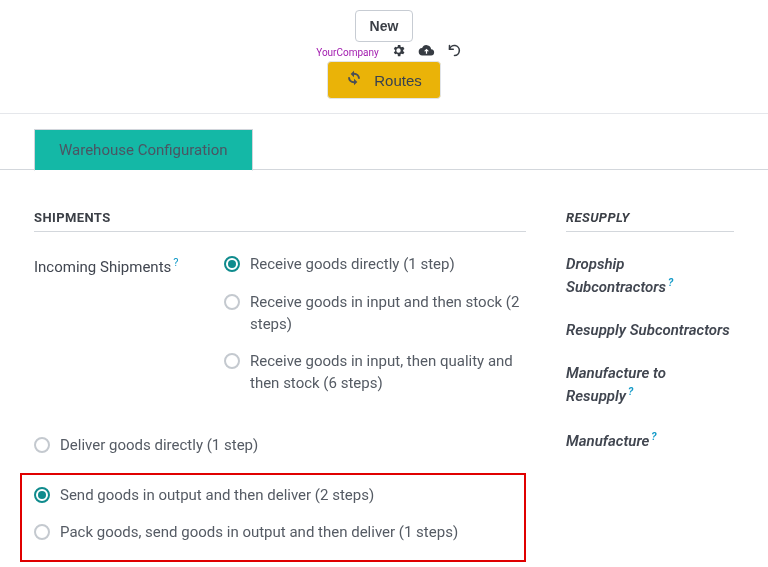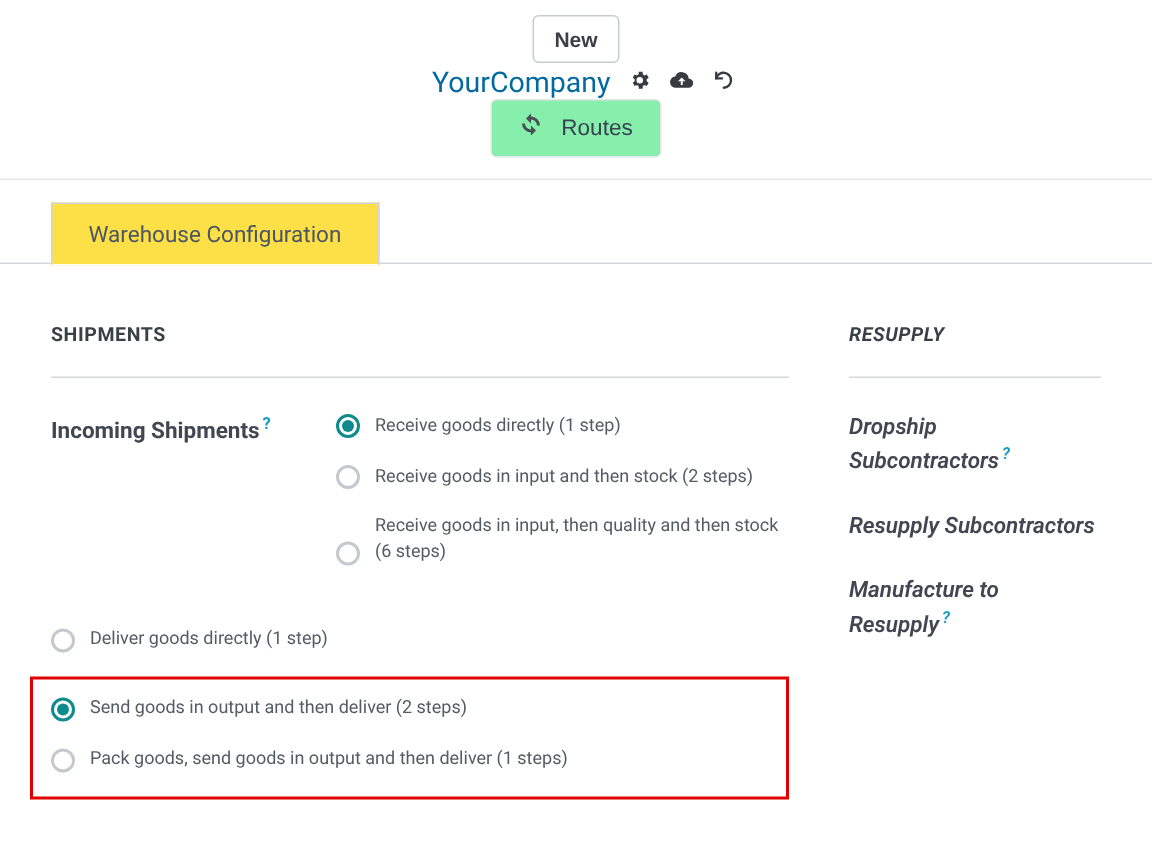--- a/index.html
+++ b/index.html
@@ -34,58 +34,58 @@
     font-size: 14px;
     cursor: pointer;
   }
   .bc-row {
     display: flex;
     align-items: center;
     gap: 12px;
     margin-top: 1px;
   }
   .bc-company {
-    color: #0369a1;
-    font-size: 19px;
+    color: #a21caf;
+    font-size: 10px;
   }
   .icon-btn {
     color: #363b42;
     font-size: 15px;
     line-height: 1;
     cursor: pointer;
   }
   .spacer { flex: 1; }
   .btn-routes {
     border: 1px solid #e1e4e8;
     border-radius: 4px;
     padding: 8px 18px;
     font-size: 15px;
     color: #374151;
-    background: #86efac;
+    background: #eab308;
     display: flex;
     align-items: center;
     gap: 12px;
     cursor: pointer;
     justify-content: space-between;
   }
   .refresh-arrows {
     font-size: 16px;
     font-weight: bold;
     color: #4a4e55;
   }
 
   .tab-strip {
     margin-top: 14px;
     padding-left: 34px;
   }
   .tab {
     display: inline-block;
     border: 1px solid #d1d5db;
     border-bottom: 1px solid #fff;
-    background: #fde047;
+    background: #14b8a6;
     padding: 11px 24px;
     font-size: 15px;
     color: #4b5563;
     position: relative;
     top: 1px;
     cursor: pointer;
   }
   .tab-base-line {
     border-top: 1px solid #d3d7dc;
     margin-top: -1px;
@@ -98,46 +98,46 @@
   }
   .col-left { flex: 1; }
   .col-right { width: 168px; font-style: italic; }
 
   .sect-title {
     font-size: 13px;
     font-weight: 700;
     letter-spacing: .4px;
     color: #3b3f46;
     border-bottom: 1px solid #d3d7dc;
-    padding-bottom: 20px;
+    padding-bottom: 6px;
     margin: 0 0 22px 0;
   }
 
   .field-row { display: flex; margin-bottom: 24px; }
   .field-label {
     width: 190px;
     flex-shrink: 0;
     font-size: 15px;
-    font-weight: 700;
+    font-weight: 400;
     color: #414650;
     padding-top: 2px;
   }
   .help-q {
     color: #1199c7;
     font-size: 11px;
     vertical-align: super;
     margin-left: 2px;
     cursor: pointer;
   }
   .radios { flex: 1; }
   .radio-opt {
     display: flex;
-    align-items: flex-end;
+    align-items: flex-start;
     gap: 10px;
-    font-size: 12px;
+    font-size: 15px;
     color: #555b64;
     margin-bottom: 16px;
     line-height: 1.45;
   }
   .radio-circle {
     width: 16px; height: 16px;
     border: 2px solid #c4c9cf;
     border-radius: 50%;
     flex-shrink: 0;
     margin-top: 2px;
@@ -261,14 +261,17 @@
     <h3 class="sect-title">RESUPPLY</h3>
     <div class="resupply-link">
       <span>Dropship Subcontractors</span><span class="help-q">?</span>
     </div>
     <div class="resupply-link">
       <span>Resupply Subcontractors</span>
     </div>
     <div class="resupply-link">
       <span>Manufacture to Resupply</span><span class="help-q">?</span>
     </div>
+    <div class="resupply-link">
+      <span>Manufacture</span><span class="help-q">?</span>
+    </div>
   </div>
 </div>
 
 </body></html>

